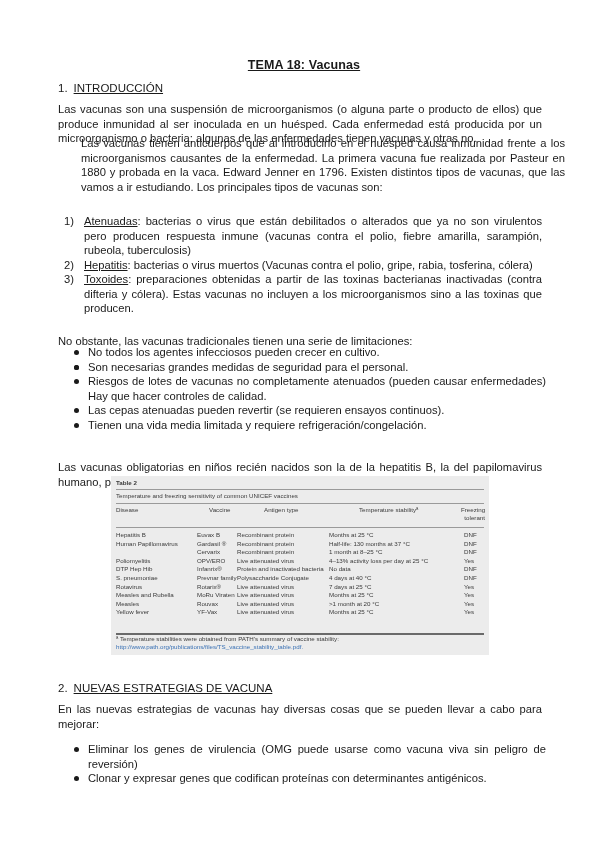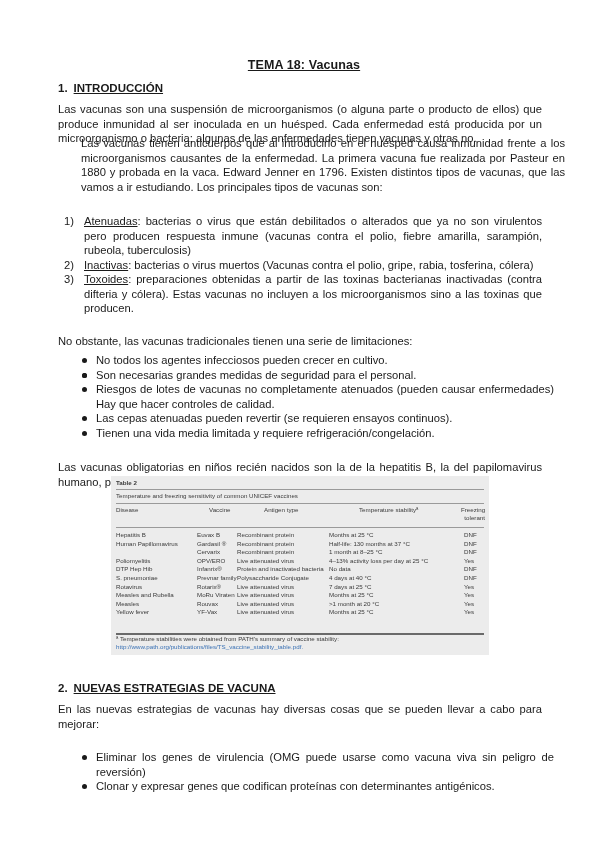--- a/index.html
+++ b/index.html
@@ -1,30 +1,30 @@
 <!DOCTYPE html>
 <html><head>
   <meta charset="utf-8">
   <style>
     html, body { margin: 0; padding: 0; background: #ffffff; }
     body { width: 600px; height: 848px; position: relative; overflow: hidden;
            font-family: "Liberation Sans", sans-serif; color: #1a1a1a; }
     .page { position: absolute; left: 58px; top: 0; width: 484px; }
     .title { position: absolute; top: 58px; left: 4px; width: 484px; text-align: center;
              font-weight: bold; font-size: 12.5px; text-decoration: underline; letter-spacing: 0.1px; }
-    .h2 { position: absolute; left: 0; font-weight: bold; font-size: 11.5px; }
+    .h2 { position: absolute; left: 0; font-weight: normal; font-size: 11.5px; }
     .h2 .num { margin-right: 6px; }
     .h2 .txt { text-decoration: underline; }
     .para { position: absolute; left: 0; width: 484px; font-size: 11.2px; line-height: 14.5px;
             text-align: justify; }
     .olist { position: absolute; left: 0; width: 484px; font-size: 11.2px; line-height: 14.5px; margin: 0; padding: 0; list-style: none; }
     .olist li { position: relative; padding-left: 26px; text-align: justify; }
     .olist .n { position: absolute; left: 6px; top: 0; }
     .olist .lbl { text-decoration: underline; }
-    .ulist { position: absolute; left: 0; width: 484px; font-size: 11.2px; line-height: 14.5px; margin: 12px; padding: 0; list-style: none; }
+    .ulist { position: absolute; left: 0; width: 484px; font-size: 11.2px; line-height: 14.5px; margin: 4px; padding: 0; list-style: none; }
     .ulist li { position: relative; padding-left: 26px; text-align: justify; }
     .ulist .b { position: absolute; left: 12px; top: 5px; width: 5px; height: 5px; border-radius: 50%; background: #1a1a1a; }
 
     
     .fig { position: absolute; left: 111px; top: 476px; width: 378px; height: 179px; background: #ececec;
            font-size: 6.2px; line-height: 8.4px; color: #3a3a3a; }
     .fig .cap1 { position: absolute; left: 5px; top: 3px; font-weight: bold; }
     .fig .rule { position: absolute; left: 5px; right: 5px; height: 1px; background: #9a9a9a; }
     .fig .cap2 { position: absolute; left: 5px; top: 16px; }
     .fig .hdr { position: absolute; left: 5px; right: 5px; top: 30px; height: 20px; }
@@ -47,21 +47,21 @@
   </div>
 
   <div class="para" style="top:102px;">Las vacunas son una suspensión de microorganismos (o alguna parte o producto de ellos) que produce inmunidad al  ser inoculada en un huésped. Cada enfermedad está producida por un microorganismo o bacteria; algunas de las  enfermedades tienen vacunas y otras no.</div>
   <div class="para" style="top:136px;margin-left:23px;">Las vacunas tienen anticuerpos que al introducirlo en el huésped causa inmunidad frente a los microorganismos  causantes de la enfermedad. La primera vacuna fue realizada por Pasteur en 1880 y probada en la vaca. Edward  Jenner en 1796. Existen distintos tipos de vacunas, que las vamos a ir estudiando. Los principales tipos de vacunas  son:</div>
 
   <ol class="olist" style="top:214px;">
     <li>
       <span class="n">1)</span><span class="lbl">Atenuadas</span><span>: bacterias o virus que están debilitados o alterados que ya no son virulentos pero producen  respuesta inmune (vacunas contra el polio, fiebre amarilla, sarampión, rubeola, tuberculosis)</span>
     </li>
     <li>
-      <span class="n">2)</span><span class="lbl">Inactivas</span><span>: bacterias o virus muertos (Vacunas contra el polio, gripe, rabia, tosferina, cólera)</span>
+      <span class="n">2)</span><span class="lbl">Hepatitis</span><span>: bacterias o virus muertos (Vacunas contra el polio, gripe, rabia, tosferina, cólera)</span>
     </li>
     <li>
       <span class="n">3)</span><span class="lbl">Toxoides</span><span>: preparaciones obtenidas a partir de las toxinas bacterianas inactivadas (contra difteria y cólera). Estas vacunas no incluyen a los microorganismos sino a las toxinas que producen.</span>
     </li>
   </ol>
 
   <div class="para" style="top:334px;">No obstante, las vacunas tradicionales tienen una serie de limitaciones:</div>
 
   <ul class="ulist" style="top:341px;">
     <li><span class="b"></span><span>No todos los agentes infecciosos pueden crecer en cultivo.</span></li>

